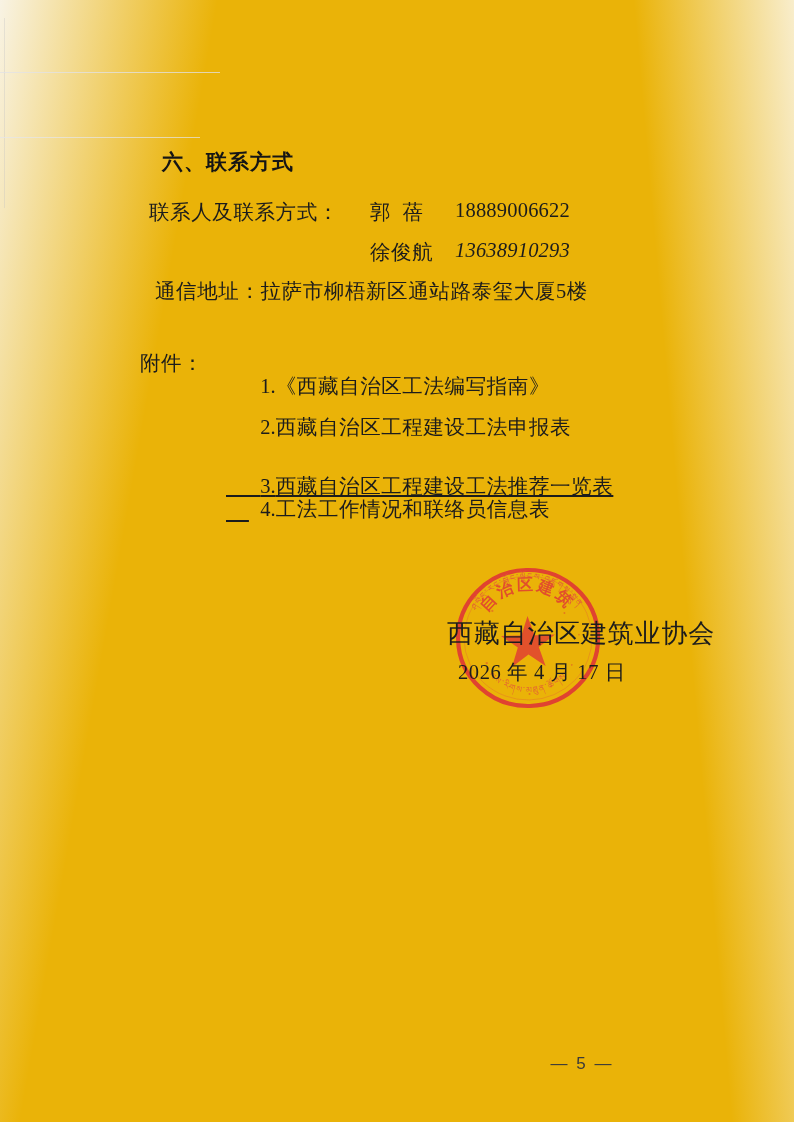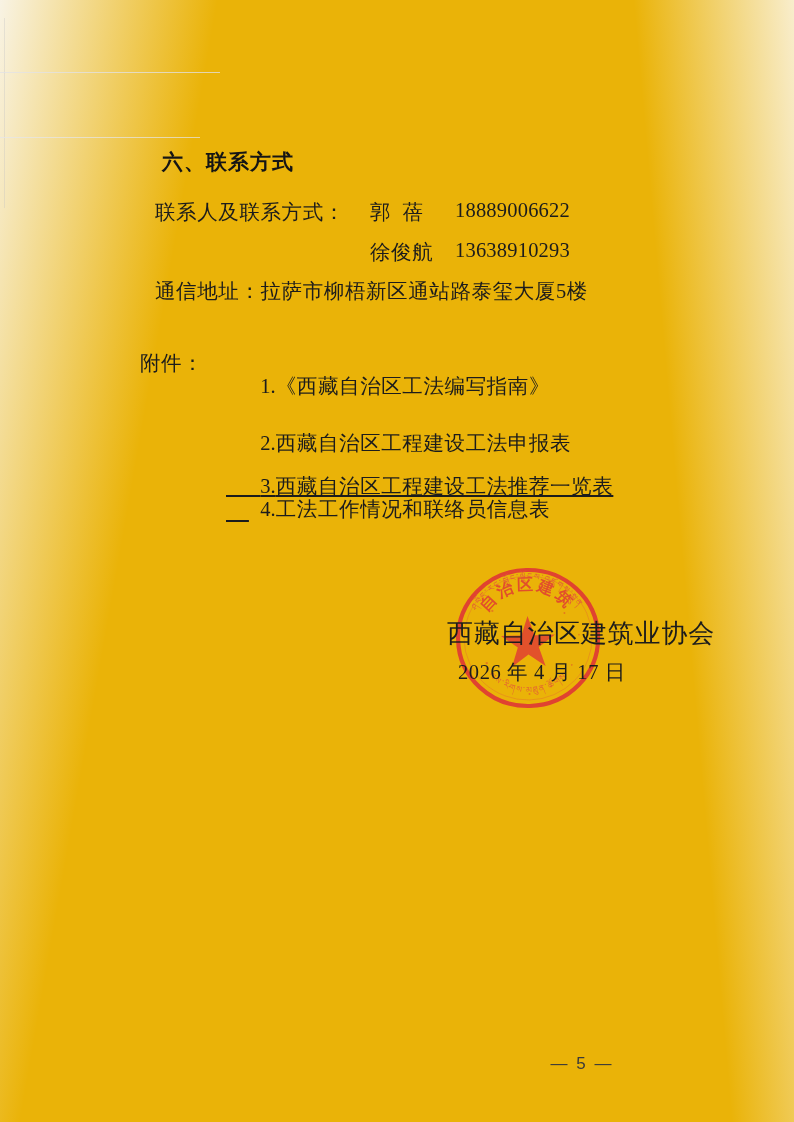--- a/index.html
+++ b/index.html
@@ -79,21 +79,21 @@
   
   .body-line {
     position: absolute;
     font-size: 20.5px;
     letter-spacing: 0.6px;
     color: #1c1c1c;
     white-space: pre;
   }
 
   .contact-label {
-    left: 155px;
+    left: 149px;
     top: 198px;
     text-align: center;
   }
   .contact-name-1 {
     left: 370px;
     top: 198px;
     text-align: right;
   }
   .contact-phone-1 {
     left: 455px;
@@ -102,20 +102,21 @@
     letter-spacing: 0.2px;
   }
   .contact-name-2 {
     left: 370px;
     top: 238px;
   }
   .contact-phone-2 {
     left: 455px;
     top: 239px;
     letter-spacing: 0.2px;
+    font-style: italic;
   }
   .address-line {
     left: 155px;
     top: 277px;
   }
 
   
   .attach-label {
     position: absolute;
     left: 140px;
@@ -131,21 +132,21 @@
     font-size: 20.5px;
     letter-spacing: 0.6px;
     white-space: pre;
     color: #1c1c1c;
   }
   .attach-item .num {
     font-family: "Liberation Serif", serif;
     letter-spacing: 0;
   }
   .attach-1 { top: 349px; }
-  .attach-2 { top: 406px; }
+  .attach-2 { top: 390px; }
   .attach-3 { top: 449px; text-decoration: underline; }
   .attach-4 { top: 472px; }
 
   
   .signature-org {
     position: absolute;
     left: 447px;
     top: 616px;
     font-size: 26px;
     letter-spacing: 0.8px;

